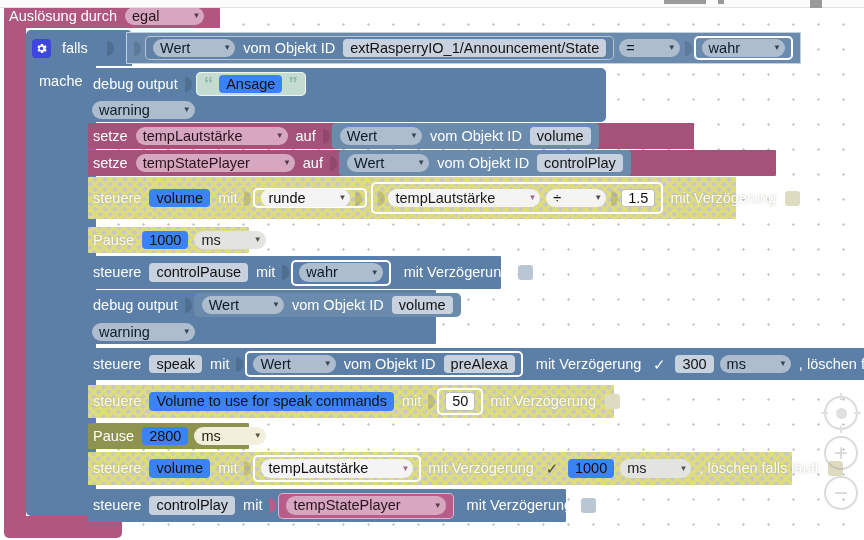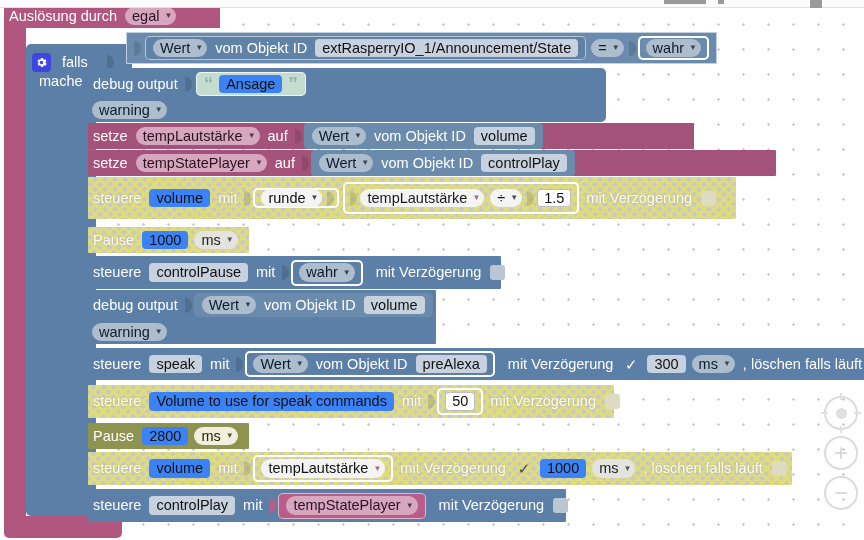--- a/index.html
+++ b/index.html
@@ -46,21 +46,21 @@
   .field {
     display:inline-flex; align-items:center;
     background:#ffffff; color:#1a1a1a;
     border-radius: 9px; padding: 2px 7px;
     font-size: 14.5px; margin: 0 3px;
     box-shadow: inset 0 0 0 1px rgba(0,0,0,.12);
   }
   .field.ro { background:#c8d2de; color:#111; box-shadow:none; border-radius:4px; }
   .field.ro2 { background:#3b82f6; color:#111; box-shadow:none; border-radius:4px;}
   .field.num { background:#ffffff; color:#111; border-radius:4px; box-shadow: inset 0 0 0 1px rgba(0,0,0,.25); }
-  .field.dd { background:#aebdcd; color:#0d1b2a; border-radius:10px; padding-right:4px; box-shadow:none;}
+  .field.dd { background:#aebdcd; color:#0d1b2a; border-radius:10px; padding-right:4px; box-shadow:none;gap:28px;}
   .field.dd.pink { background:#d6a7bf; color:#2a1320; }
   .field.dd.khaki { background:#f2f0dc; color:#22210f; }
   .field.dd.grey  { background:#e3e3e0; color:#222; }
   .field.dd.white { background:#f4f4f4; color:#111; }
   .caret { margin-left:5px; font-size:8px; line-height:1; opacity:.75; }
 
   
   .cb {
     width:15px;height:15px;border-radius:3px;background:#b9c6d4;
     margin:0 4px; display:inline-block;
@@ -141,21 +141,21 @@
     <span class="lbl">Auslösung durch</span>
     <span class="field dd pink">
       <span>egal</span>
       <span class="caret">▼</span>
     </span>
   </div>
 
   <div class="blk c-pink" style="left:4px; top:26px; width:22px; height:500px; border-radius:0; z-index:0;"></div>
   <div class="blk c-pink" style="left:4px; top:516px; width:118px; height:22px; border-radius:0 0 5px 5px; z-index:0;"></div>
 
-  <div class="blk c-blue" style="left:26px; top:44px; width:106px; height:36px; border-radius:5px 5px 0 0; z-index:2;">
+  <div class="blk c-blue" style="left:26px; top:30px; width:106px; height:36px; border-radius:5px 5px 0 0; z-index:2;">
     <span style="width:19px;height:19px;border-radius:4px;background:#3d46e0;margin-left:6px;
                  display:flex;align-items:center;justify-content:center;">
       <svg width="13" height="13" viewBox="0 0 24 24" fill="#ffffff" aria-hidden="true">
         <path d="M19.4 13a7.6 7.6 0 0 0 0-2l2-1.5-2-3.4-2.4 1a7.7 7.7 0 0 0-1.7-1l-.4-2.6h-4l-.4 2.6a7.7 7.7 0 0 0-1.7 1l-2.4-1-2 3.4L6.6 11a7.6 7.6 0 0 0 0 2l-2 1.5 2 3.4 2.4-1c.5.4 1.1.8 1.7 1l.4 2.6h4l.4-2.6c.6-.2 1.2-.6 1.7-1l2.4 1 2-3.4-2-1.5zM12 15.2A3.2 3.2 0 1 1 12 8.8a3.2 3.2 0 0 1 0 6.4z"></path>
       </svg>
     </span>
     <span class="lbl" style="margin-left:6px;">falls</span>
     <span class="notch" style="margin-left:14px;"></span>
   </div>
 

